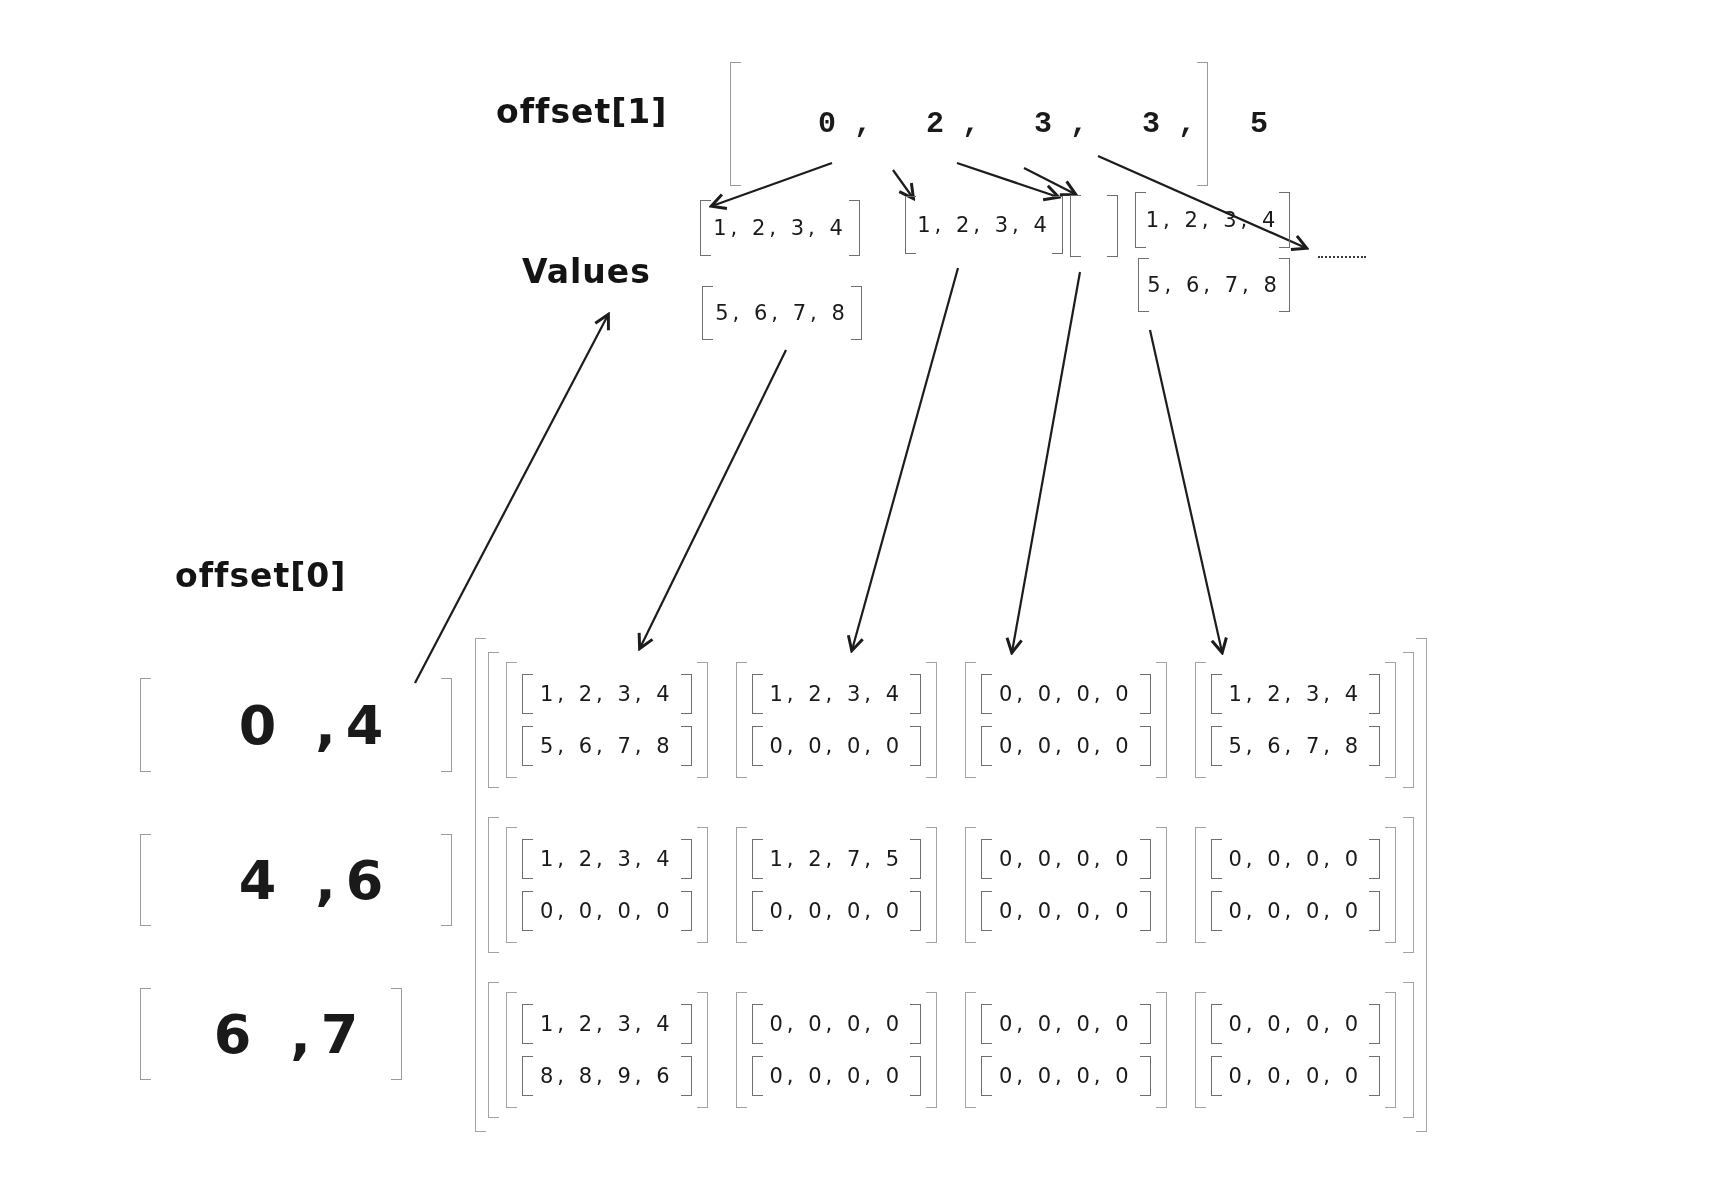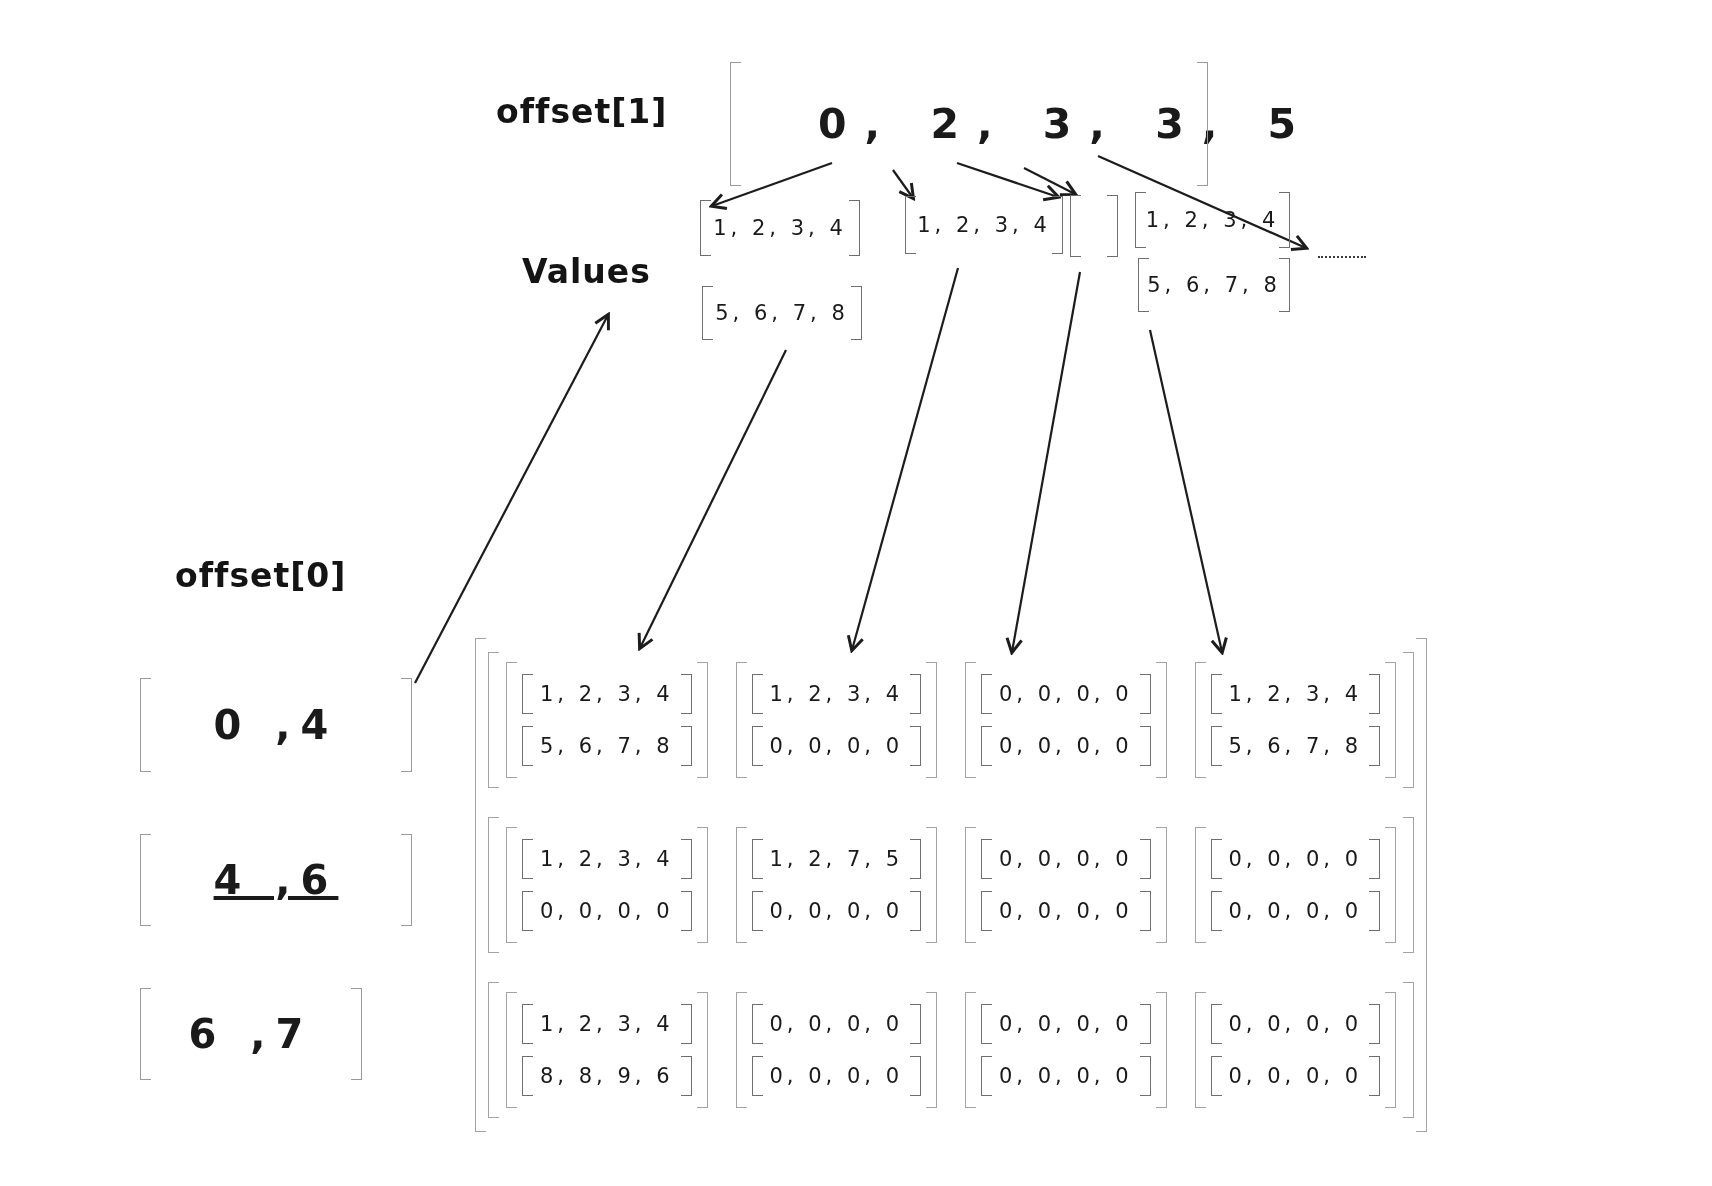--- a/index.html
+++ b/index.html
@@ -16,22 +16,22 @@
   .bk::before{left:0;border-right:none;}
   .bk::after{right:0;border-left:none;}
   
   .bkr{display:flex;align-items:center;justify-content:center;position:relative;}
   .bkr::before,.bkr::after{content:"";position:absolute;top:0;bottom:0;width:10px;
     border:1.6px solid var(--bkc,#a3a3a3);}
   .bkr::before{left:0;border-right:none;}
   .bkr::after{right:0;border-left:none;}
   .vec{--bkc:#6f6f6f;font-size:21px;font-weight:500;letter-spacing:4px;white-space:nowrap;}
   .offset1-box{--bkc:#9a9a9a;justify-content:flex-start;}
-  .offset1-box .nums{font-size:41px;font-weight:700;letter-spacing:18px;padding-left:88px;white-space:nowrap;}
-  .off0{--bkc:#9a9a9a;font-size:40px;font-weight:700;letter-spacing:10px;white-space:nowrap;}
+  .offset1-box .nums{font-size:30px;font-weight:700;letter-spacing:18px;padding-left:88px;white-space:nowrap;font-family:Liberation Mono, monospace;}
+  .off0{--bkc:#9a9a9a;font-size:54px;font-weight:700;letter-spacing:10px;white-space:nowrap;padding-left:40px;}
   .dotted{border-top:2.4px dotted #3a3a3a;}
   
   .gouter{--bkc:#a3a3a3;flex-direction:column;justify-content:space-between;
     padding:14px 20px;box-sizing:border-box;}
   .grow{--bkc:#a3a3a3;gap:28px;padding:10px 18px;}
   .gcell{--bkc:#a3a3a3;flex-direction:column;gap:12px;padding:12px 16px;}
   .gvec{--bkc:#6f6f6f;position:relative;font-size:21px;font-weight:500;letter-spacing:4px;
     padding:8px 18px;white-space:nowrap;}
   .arrows{position:absolute;left:0;top:0;pointer-events:none;}
 </style>
@@ -89,21 +89,21 @@
     <span>5, 6, 7, 8</span>
   </div>
 
   <div class="abs dotted" style="left:1318px;top:256px;width:48px;"></div>
 
   <div class="abs label" style="left:175px;top:556px;">offset[0]</div>
 
   <div class="bk off0" style="left:140px;top:678px;width:272px;height:94px;">
     <span>0 ,4</span>
   </div>
-  <div class="bk off0" style="left:140px;top:834px;width:272px;height:92px;text-decoration:underline;">
+  <div class="bk off0" style="left:140px;top:834px;width:272px;height:92px;">
     <span>4 ,6</span>
   </div>
   <div class="bk off0" style="left:140px;top:988px;width:222px;height:92px;">
     <span>6 ,7</span>
   </div>
 
   <div class="bk gouter" style="left:475px;top:638px;width:952px;height:494px;">
 
     <div class="bkr grow">
       <div class="bkr gcell">

